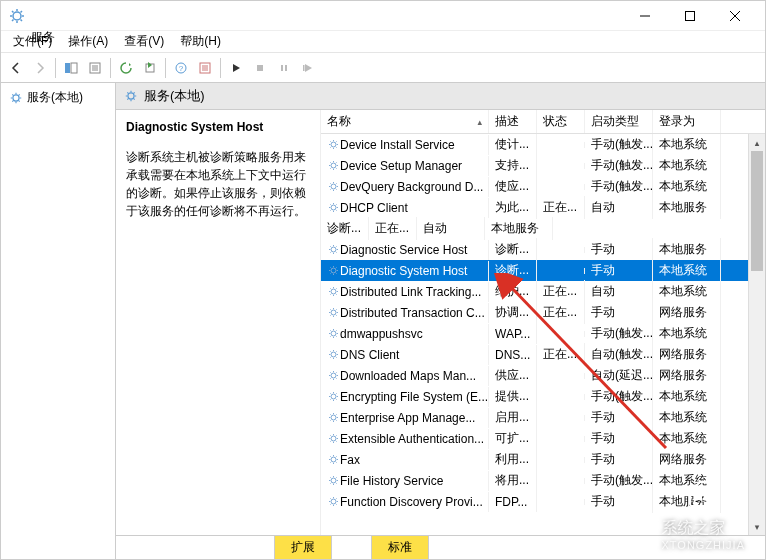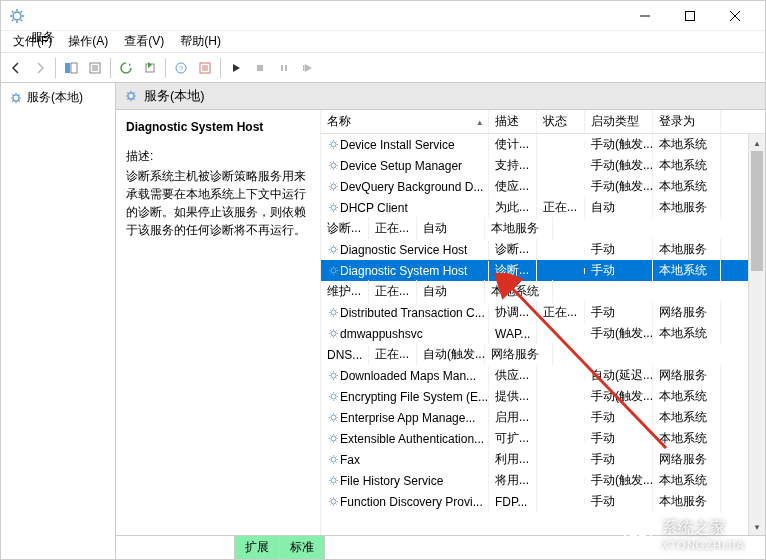--- a/index.html
+++ b/index.html
@@ -48,33 +48,33 @@
 .sort-arrow { margin-left: auto; font-size: 9px; color: #666; }
 
 .list-body { overflow-y: auto; height: calc(100% - 24px); }
 .row { display: flex; font-size: 12px; height: 21px; align-items: center; }
 .row.selected { background: #0078d7; color: #fff; }
 .row .col-name { display: flex; align-items: center; gap: 0; }
 .row .mini-gear { width: 13px; height: 13px; flex-shrink: 0; }
 
 
 .tabs { height: 24px; border-top: 1px solid #ccc; display: flex; align-items: flex-end; padding-left: 118px; font-size: 12px; }
-.tab { padding: 3px 10px; border: 1px solid #ccc; border-bottom: none; background: #86efac; margin-right: -1px; }
+.tab { padding: 3px 16px; border: 1px solid #ccc; border-bottom: none; background: #fde047; margin-right: -1px; margin-left: 40px; }
 .tab.active { border-bottom: 1px solid #fff; position: relative; top: 1px; }
 
 
 .scrollbar-v { position: absolute; right: 0; top: 24px; bottom: 0; width: 17px; background: #f0f0f0; border-left: 1px solid #ddd; }
 .scroll-arrow { height: 17px; display: flex; align-items: center; justify-content: center; font-size: 9px; color: #555; }
 .scroll-thumb { position: absolute; left: 2px; right: 2px; background: #c2c2c2; }
 
 
 .arrow-annotation { position: absolute; pointer-events: none; }
 
 
-.watermark { position: absolute; right: 20px; bottom: 8px; color: rgba(255,255,255,0.85); font-size: 16px; text-shadow: 0 0 4px rgba(0,0,0,0.5); display: flex; align-items: center; gap: 6px; }
+.watermark { position: absolute; right: 20px; bottom: 8px; color: rgba(255,255,255,0.85); font-size: 16px; text-shadow: 0 0 4px rgba(0,0,0,0.5); display: flex; align-items: center; gap: 6px; flex-direction: column; }
 .watermark-sub { font-size: 11px; letter-spacing: 1px; display: block; }
 </style>
 </head>
 <body>
 
 <div class="titlebar">
   <svg class="app-icon" viewBox="0 0 16 16">
       <circle cx="8" cy="8" r="4" fill="none" stroke="#5b9bd5" stroke-width="1.5"></circle>
       <path d="M8 1v2M8 13v2M1 8h2M13 8h2M3 3l1.5 1.5M11.5 11.5L13 13M3 13l1.5-1.5M11.5 4.5L13 3" stroke="#5b9bd5" stroke-width="1.5"></path>
     </svg>
@@ -196,21 +196,20 @@
       <svg class="gear-icon" viewBox="0 0 16 16">
           <circle cx="8" cy="8" r="3.5" fill="none" stroke="#5b9bd5" stroke-width="1.3"></circle>
           <path d="M8 2v2M8 12v2M2 8h2M12 8h2M3.8 3.8l1.4 1.4M10.8 10.8l1.4 1.4M3.8 12.2l1.4-1.4M10.8 5.2l1.4-1.4" stroke="#5b9bd5" stroke-width="1.3"></path>
         </svg>
       <span>服务(本地)</span>
     </div>
 
     <div class="content">
       <div class="detail-pane">
         <div class="detail-name">Diagnostic System Host</div>
-        <div class="detail-desc-label">描述:</div>
         <div class="detail-desc">诊断系统主机被诊断策略服务用来承载需要在本地系统上下文中运行的诊断。如果停止该服务，则依赖于该服务的任何诊断将不再运行。</div>
       </div>
 
       <div class="list-pane">
         <div class="list-header">
           <div class="col col-name">
               <span>名称</span>
               <span class="sort-arrow">▴</span>
             </div>
           <div class="col col-desc">描述</div>
@@ -297,20 +296,27 @@
                   <path d="M8 2.5v1.5M8 12v1.5M2.5 8H4M12 8h1.5M4.2 4.2l1 1M10.8 10.8l1 1M4.2 11.8l1-1M10.8 5.2l1-1" stroke="#7aa7d4" stroke-width="1.2"></path>
                 </svg>
                 <span>Diagnostic System Host</span>
               </div>
               <div class="col col-desc">诊断...</div>
               <div class="col col-status"></div>
               <div class="col col-start">手动</div>
               <div class="col col-logon">本地系统</div>
             </div>
             <div class="row">
+              <div class="col col-name">
+                <svg class="mini-gear" viewBox="0 0 16 16">
+                  <circle cx="8" cy="8" r="3" fill="none" stroke="#7aa7d4" stroke-width="1.2"></circle>
+                  <path d="M8 2.5v1.5M8 12v1.5M2.5 8H4M12 8h1.5M4.2 4.2l1 1M10.8 10.8l1 1M4.2 11.8l1-1M10.8 5.2l1-1" stroke="#7aa7d4" stroke-width="1.2"></path>
+                </svg>
+                <span>Distributed Link Tracking...</span>
+              </div>
               <div class="col col-desc">维护...</div>
               <div class="col col-status">正在...</div>
               <div class="col col-start">自动</div>
               <div class="col col-logon">本地系统</div>
             </div>
             <div class="row">
               <div class="col col-name">
                 <svg class="mini-gear" viewBox="0 0 16 16">
                   <circle cx="8" cy="8" r="3" fill="none" stroke="#7aa7d4" stroke-width="1.2"></circle>
                   <path d="M8 2.5v1.5M8 12v1.5M2.5 8H4M12 8h1.5M4.2 4.2l1 1M10.8 10.8l1 1M4.2 11.8l1-1M10.8 5.2l1-1" stroke="#7aa7d4" stroke-width="1.2"></path>
@@ -329,20 +335,27 @@
                   <path d="M8 2.5v1.5M8 12v1.5M2.5 8H4M12 8h1.5M4.2 4.2l1 1M10.8 10.8l1 1M4.2 11.8l1-1M10.8 5.2l1-1" stroke="#7aa7d4" stroke-width="1.2"></path>
                 </svg>
                 <span>dmwappushsvc</span>
               </div>
               <div class="col col-desc">WAP...</div>
               <div class="col col-status"></div>
               <div class="col col-start">手动(触发...</div>
               <div class="col col-logon">本地系统</div>
             </div>
             <div class="row">
+              <div class="col col-name">
+                <svg class="mini-gear" viewBox="0 0 16 16">
+                  <circle cx="8" cy="8" r="3" fill="none" stroke="#7aa7d4" stroke-width="1.2"></circle>
+                  <path d="M8 2.5v1.5M8 12v1.5M2.5 8H4M12 8h1.5M4.2 4.2l1 1M10.8 10.8l1 1M4.2 11.8l1-1M10.8 5.2l1-1" stroke="#7aa7d4" stroke-width="1.2"></path>
+                </svg>
+                <span>DNS Client</span>
+              </div>
               <div class="col col-desc">DNS...</div>
               <div class="col col-status">正在...</div>
               <div class="col col-start">自动(触发...</div>
               <div class="col col-logon">网络服务</div>
             </div>
             <div class="row">
               <div class="col col-name">
                 <svg class="mini-gear" viewBox="0 0 16 16">
                   <circle cx="8" cy="8" r="3" fill="none" stroke="#7aa7d4" stroke-width="1.2"></circle>
                   <path d="M8 2.5v1.5M8 12v1.5M2.5 8H4M12 8h1.5M4.2 4.2l1 1M10.8 10.8l1 1M4.2 11.8l1-1M10.8 5.2l1-1" stroke="#7aa7d4" stroke-width="1.2"></path>

